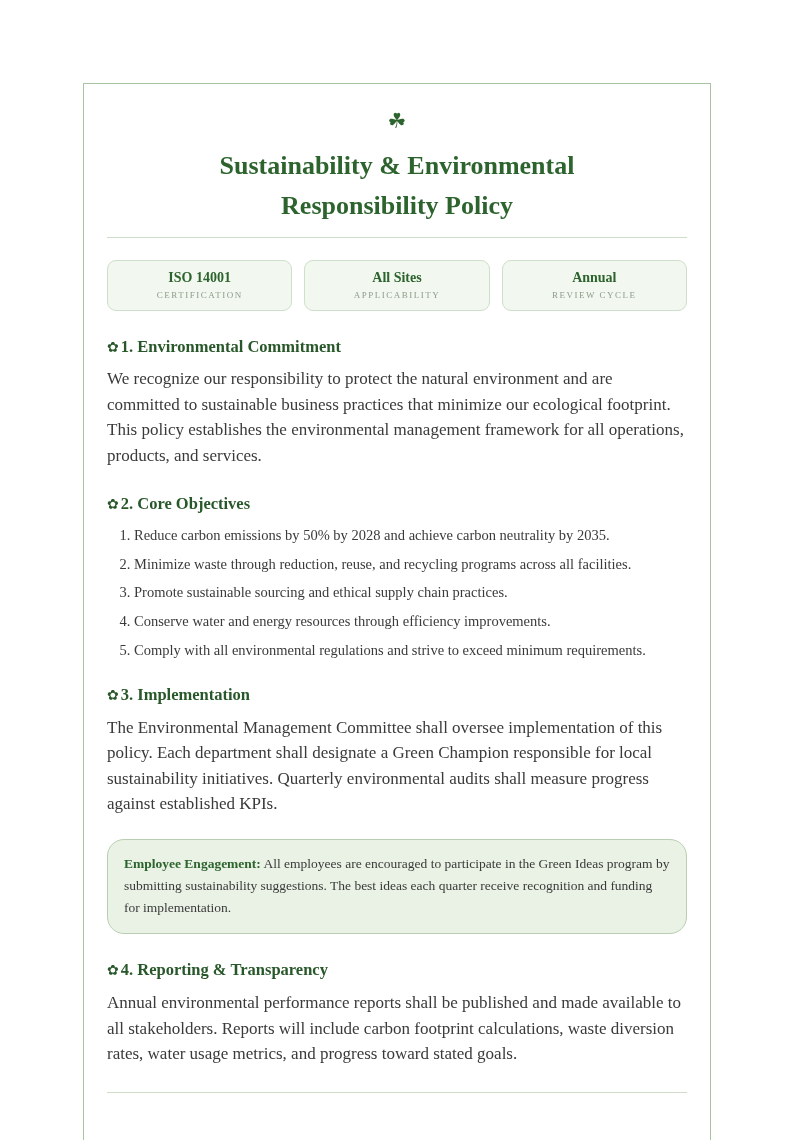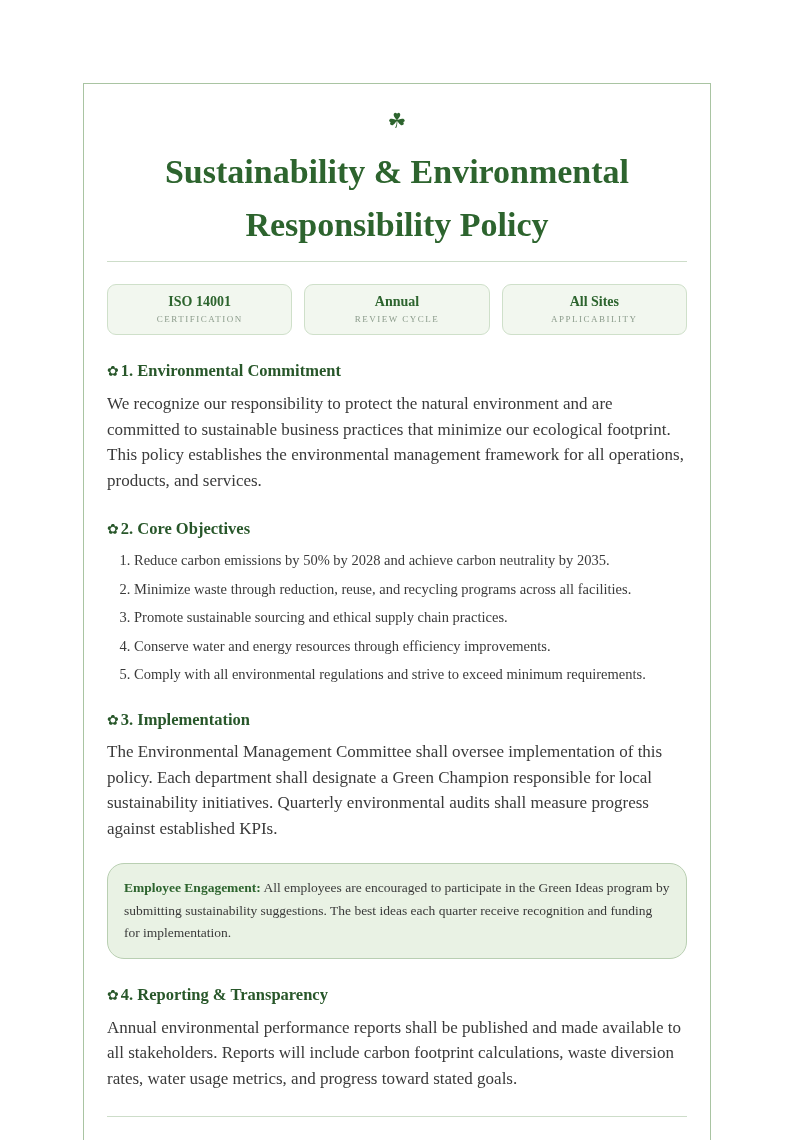--- a/index.html
+++ b/index.html
@@ -24,21 +24,21 @@
     font-family: "DejaVu Sans", sans-serif;
     font-size: 21px;
     line-height: 1;
     color: #2d642e;
     margin-top: 2px;
   }
   h1.doc-title {
     max-width: 470px;
     margin: 14px auto 10px auto;
     text-align: center;
-    font-size: 34px;
+    font-size: 26px;
     line-height: 1.55;
     font-weight: bold;
     color: #2d642e;
   }
   .doc-meta {
     text-align: center;
     font-size: 11.5px;
     color: #6f8a6f;
     margin-bottom: 15px;
   }
@@ -135,26 +135,26 @@
   <div class="doc-icon">☘</div>
   <h1 class="doc-title">Sustainability &amp; Environmental Responsibility Policy</h1>
   <hr class="header-divider">
 
   <div class="badge-row">
     <div class="badge">
       <div class="badge-value">ISO 14001</div>
       <div class="badge-label">CERTIFICATION</div>
     </div>
     <div class="badge">
+      <div class="badge-value">All Sites</div>
+      <div class="badge-label">APPLICABILITY</div>
+    </div>
+    <div class="badge">
       <div class="badge-value">Annual</div>
       <div class="badge-label">REVIEW CYCLE</div>
-    </div>
-    <div class="badge">
-      <div class="badge-value">All Sites</div>
-      <div class="badge-label">APPLICABILITY</div>
     </div>
   </div>
 
   <div class="section">
     <div class="section-heading"><span class="flower">✿</span><span>1. Environmental Commitment</span></div>
     <p>We recognize our responsibility to protect the natural environment and are committed to sustainable business practices that minimize our ecological footprint. This policy establishes the environmental management framework for all operations, products, and services.</p>
   </div>
 
   <div class="section">
     <div class="section-heading"><span class="flower">✿</span><span>2. Core Objectives</span></div>

